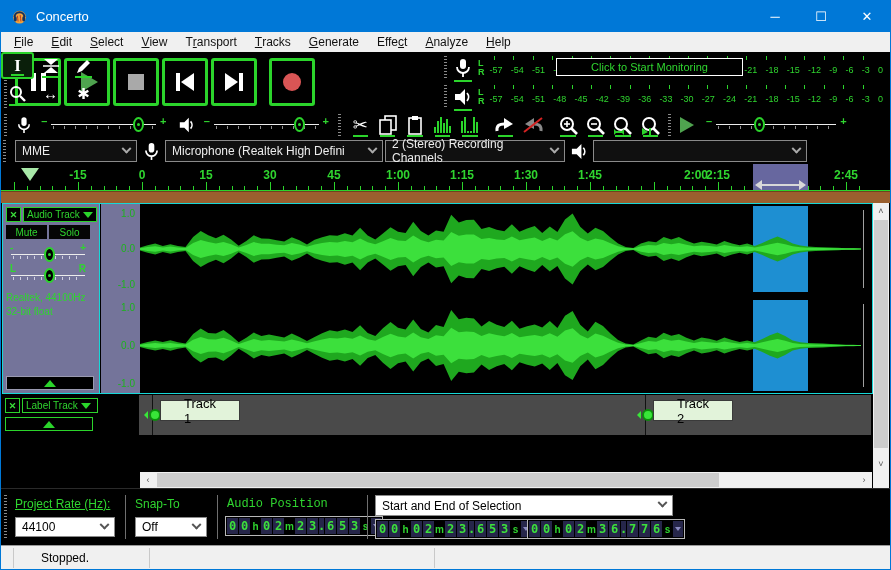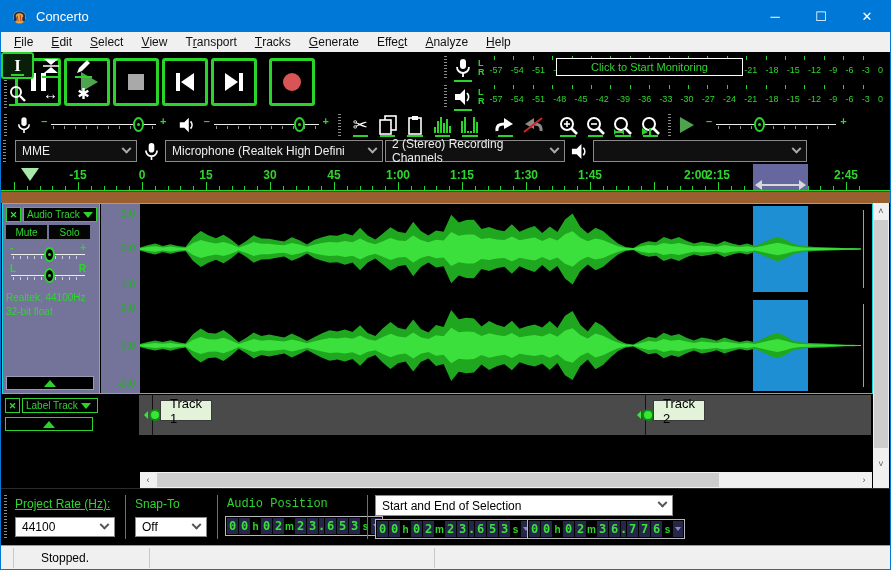--- a/index.html
+++ b/index.html
@@ -122,21 +122,21 @@
   
   .label-track { position:absolute; left:1px; top:192px; width:871px; height:40px; background:#000; }
   .lpanel { position:absolute; left:0; top:0; width:136px; height:100%; background:#000; padding:3px 0 0 3px; }
   .labelarea { position:absolute; left:137px; top:0; width:732px; height:40px; background:#4a4a4a; }
   .lflag { position:absolute; top:0; height:100%; }
   .lline { position:absolute; top:0; bottom:0; width:1px; background:#111; left:8px; }
   .ldot { position:absolute; top:14px; left:0; display:flex; align-items:center; }
   .ldot .c { width:12px; height:12px; border-radius:50%; background:#39e539; border:2px solid #0c8c0c; }
   .ldot .t-l { width:0; height:0; border-right:4px solid #39e539; border-top:4px solid transparent; border-bottom:4px solid transparent; margin-right:1px; }
   .ldot .t-r { width:0; height:0; border-left:4px solid #39e539; border-top:4px solid transparent; border-bottom:4px solid transparent; margin-left:1px; }
-  .lchip { position:absolute; top:5px; height:21px; background:#e2f3da; border:1px solid #3a3a3a; color:#000; font-size:13px; display:flex; align-items:center; padding:0 9px; }
+  .lchip { position:absolute; top:5px; height:21px; background:#e2f3da; border:1px solid #3a3a3a; color:#000; font-size:13px; display:flex; align-items:center; padding:0 23px; }
   
   .hscroll { position:absolute; left:139px; top:269px; width:732px; height:16px; background:#f0f0f0; }
   .hthumb { position:absolute; left:17px; top:1px; width:562px; height:14px; background:#cdcdcd; }
   .sarrow { position:absolute; width:16px; height:16px; display:flex; align-items:center; justify-content:center; color:#555; font-size:9px; background:#f0f0f0; }
   .vscroll { position:absolute; left:872px; top:0; width:16px; height:269px; background:#f0f0f0; }
   .vthumb { position:absolute; left:1px; top:17px; width:14px; height:228px; background:#cdcdcd; }
   .corner { position:absolute; left:872px; top:269px; width:16px; height:16px; background:#f0f0f0; }
   
   .selbar { position:absolute; left:0; top:488px; width:100%; height:57px; background:#000; border-top:1px solid #2a2a2a; }
   .selbar .grip { position:absolute; left:2px; top:4px; bottom:4px; }

